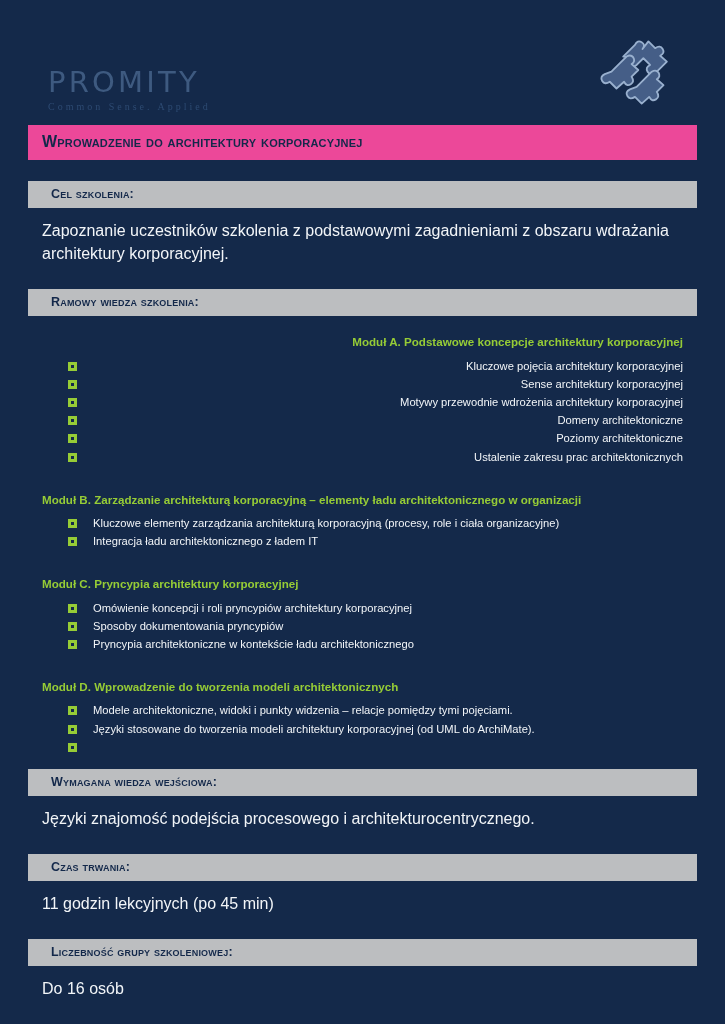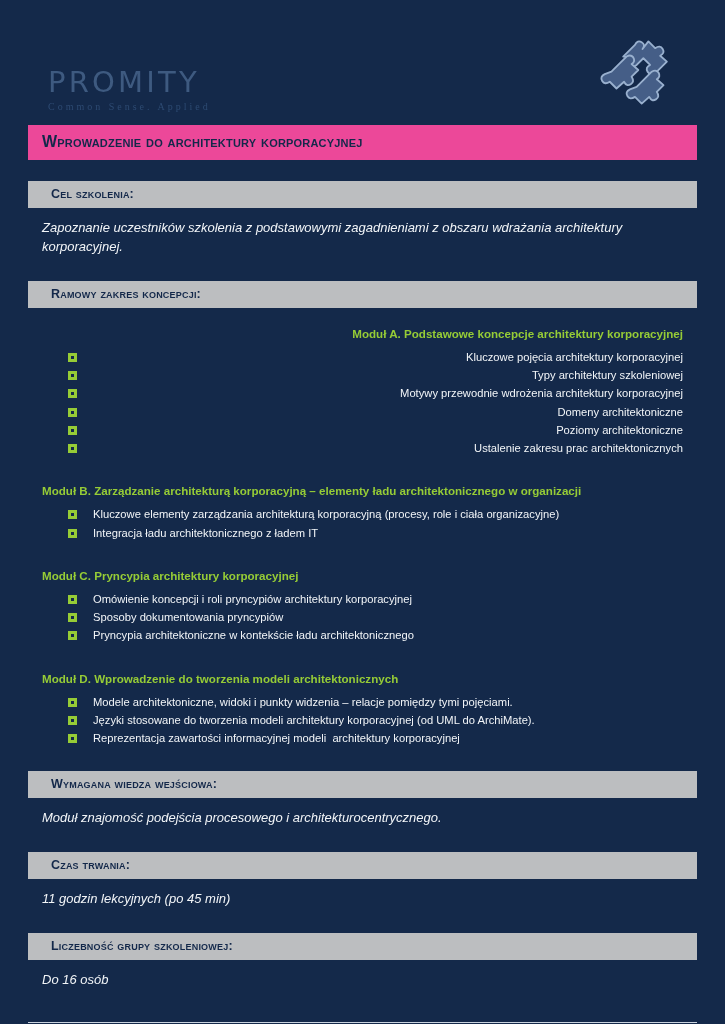--- a/index.html
+++ b/index.html
@@ -80,25 +80,24 @@
     padding: 6px 14px 7px 23px;
     font-size: 12.5px;
     font-weight: bold;
     font-variant: small-caps;
     letter-spacing: 0.2px;
     box-sizing: border-box;
   }
   .body-text {
     margin: 0 28px;
     padding: 11px 14px 12px 14px;
-    font-size: 13px;
+    font-size: 16px;
     color: #f2f5f8;
     line-height: 1.45;
     box-sizing: border-box;
-    font-style: italic;
   }
 
   .gap-12 { height: 12px; }
   .gap-16 { height: 16px; }
   .gap-20 { height: 20px; }
 
   
   .modules {
     margin: 0 28px;
     padding: 0 14px;
@@ -185,29 +184,29 @@
 
   <div class="title-bar">Wprowadzenie do architektury korporacyjnej</div>
 
   <div class="gap-16"></div>
 
   <div class="section-bar">Cel szkolenia:</div>
   <div class="body-text">Zapoznanie uczestników szkolenia z podstawowymi zagadnieniami z obszaru wdrażania architektury korporacyjnej.</div>
 
   <div class="gap-12"></div>
 
-  <div class="section-bar">Ramowy zakres koncepcji:</div>
+  <div class="section-bar">Ramowy wiedza szkolenia:</div>
 
   <div class="modules">
 
     <div class="module">
       <div class="module-title">Moduł A. Podstawowe koncepcje architektury korporacyjnej</div>
       <ul class="bullets">
         <li><span class="bullet-icon"></span><span>Kluczowe pojęcia architektury korporacyjnej</span></li>
-        <li><span class="bullet-icon"></span><span>Typy architektury szkoleniowej</span></li>
+        <li><span class="bullet-icon"></span><span>Sense architektury korporacyjnej</span></li>
         <li><span class="bullet-icon"></span><span>Motywy przewodnie wdrożenia architektury korporacyjnej</span></li>
         <li><span class="bullet-icon"></span><span>Domeny architektoniczne</span></li>
         <li><span class="bullet-icon"></span><span>Poziomy architektoniczne</span></li>
         <li><span class="bullet-icon"></span><span>Ustalenie zakresu prac architektonicznych</span></li>
       </ul>
     </div>
 
     <div class="module">
       <div class="module-title">Moduł B. Zarządzanie architekturą korporacyjną – elementy ładu architektonicznego w organizacji</div>
       <ul class="bullets">
@@ -223,30 +222,30 @@
         <li><span class="bullet-icon"></span><span>Sposoby dokumentowania pryncypiów</span></li>
         <li><span class="bullet-icon"></span><span>Pryncypia architektoniczne w kontekście ładu architektonicznego</span></li>
       </ul>
     </div>
 
     <div class="module">
       <div class="module-title">Moduł D. Wprowadzenie do tworzenia modeli architektonicznych</div>
       <ul class="bullets">
         <li><span class="bullet-icon"></span><span>Modele architektoniczne, widoki i punkty widzenia – relacje pomiędzy tymi pojęciami.</span></li>
         <li><span class="bullet-icon"></span><span>Języki stosowane do tworzenia modeli architektury korporacyjnej (od UML do ArchiMate).</span></li>
-        <li><span class="bullet-icon"></span><span>Reprezentacja zawartości informacyjnej modeli  architektury korporacyjnej</span></li>
+        <li><span class="bullet-icon"></span></li>
       </ul>
     </div>
 
   </div>
 
   <div class="gap-20"></div>
 
   <div class="section-bar">Wymagana wiedza wejściowa:</div>
-  <div class="body-text">Moduł znajomość podejścia procesowego i architekturocentrycznego.</div>
+  <div class="body-text">Języki znajomość podejścia procesowego i architekturocentrycznego.</div>
 
   <div class="gap-12"></div>
 
   <div class="section-bar">Czas trwania:</div>
   <div class="body-text">11 godzin lekcyjnych (po 45 min)</div>
 
   <div class="gap-12"></div>
 
   <div class="section-bar">Liczebność grupy szkoleniowej:</div>
   <div class="body-text">Do 16 osób</div>

